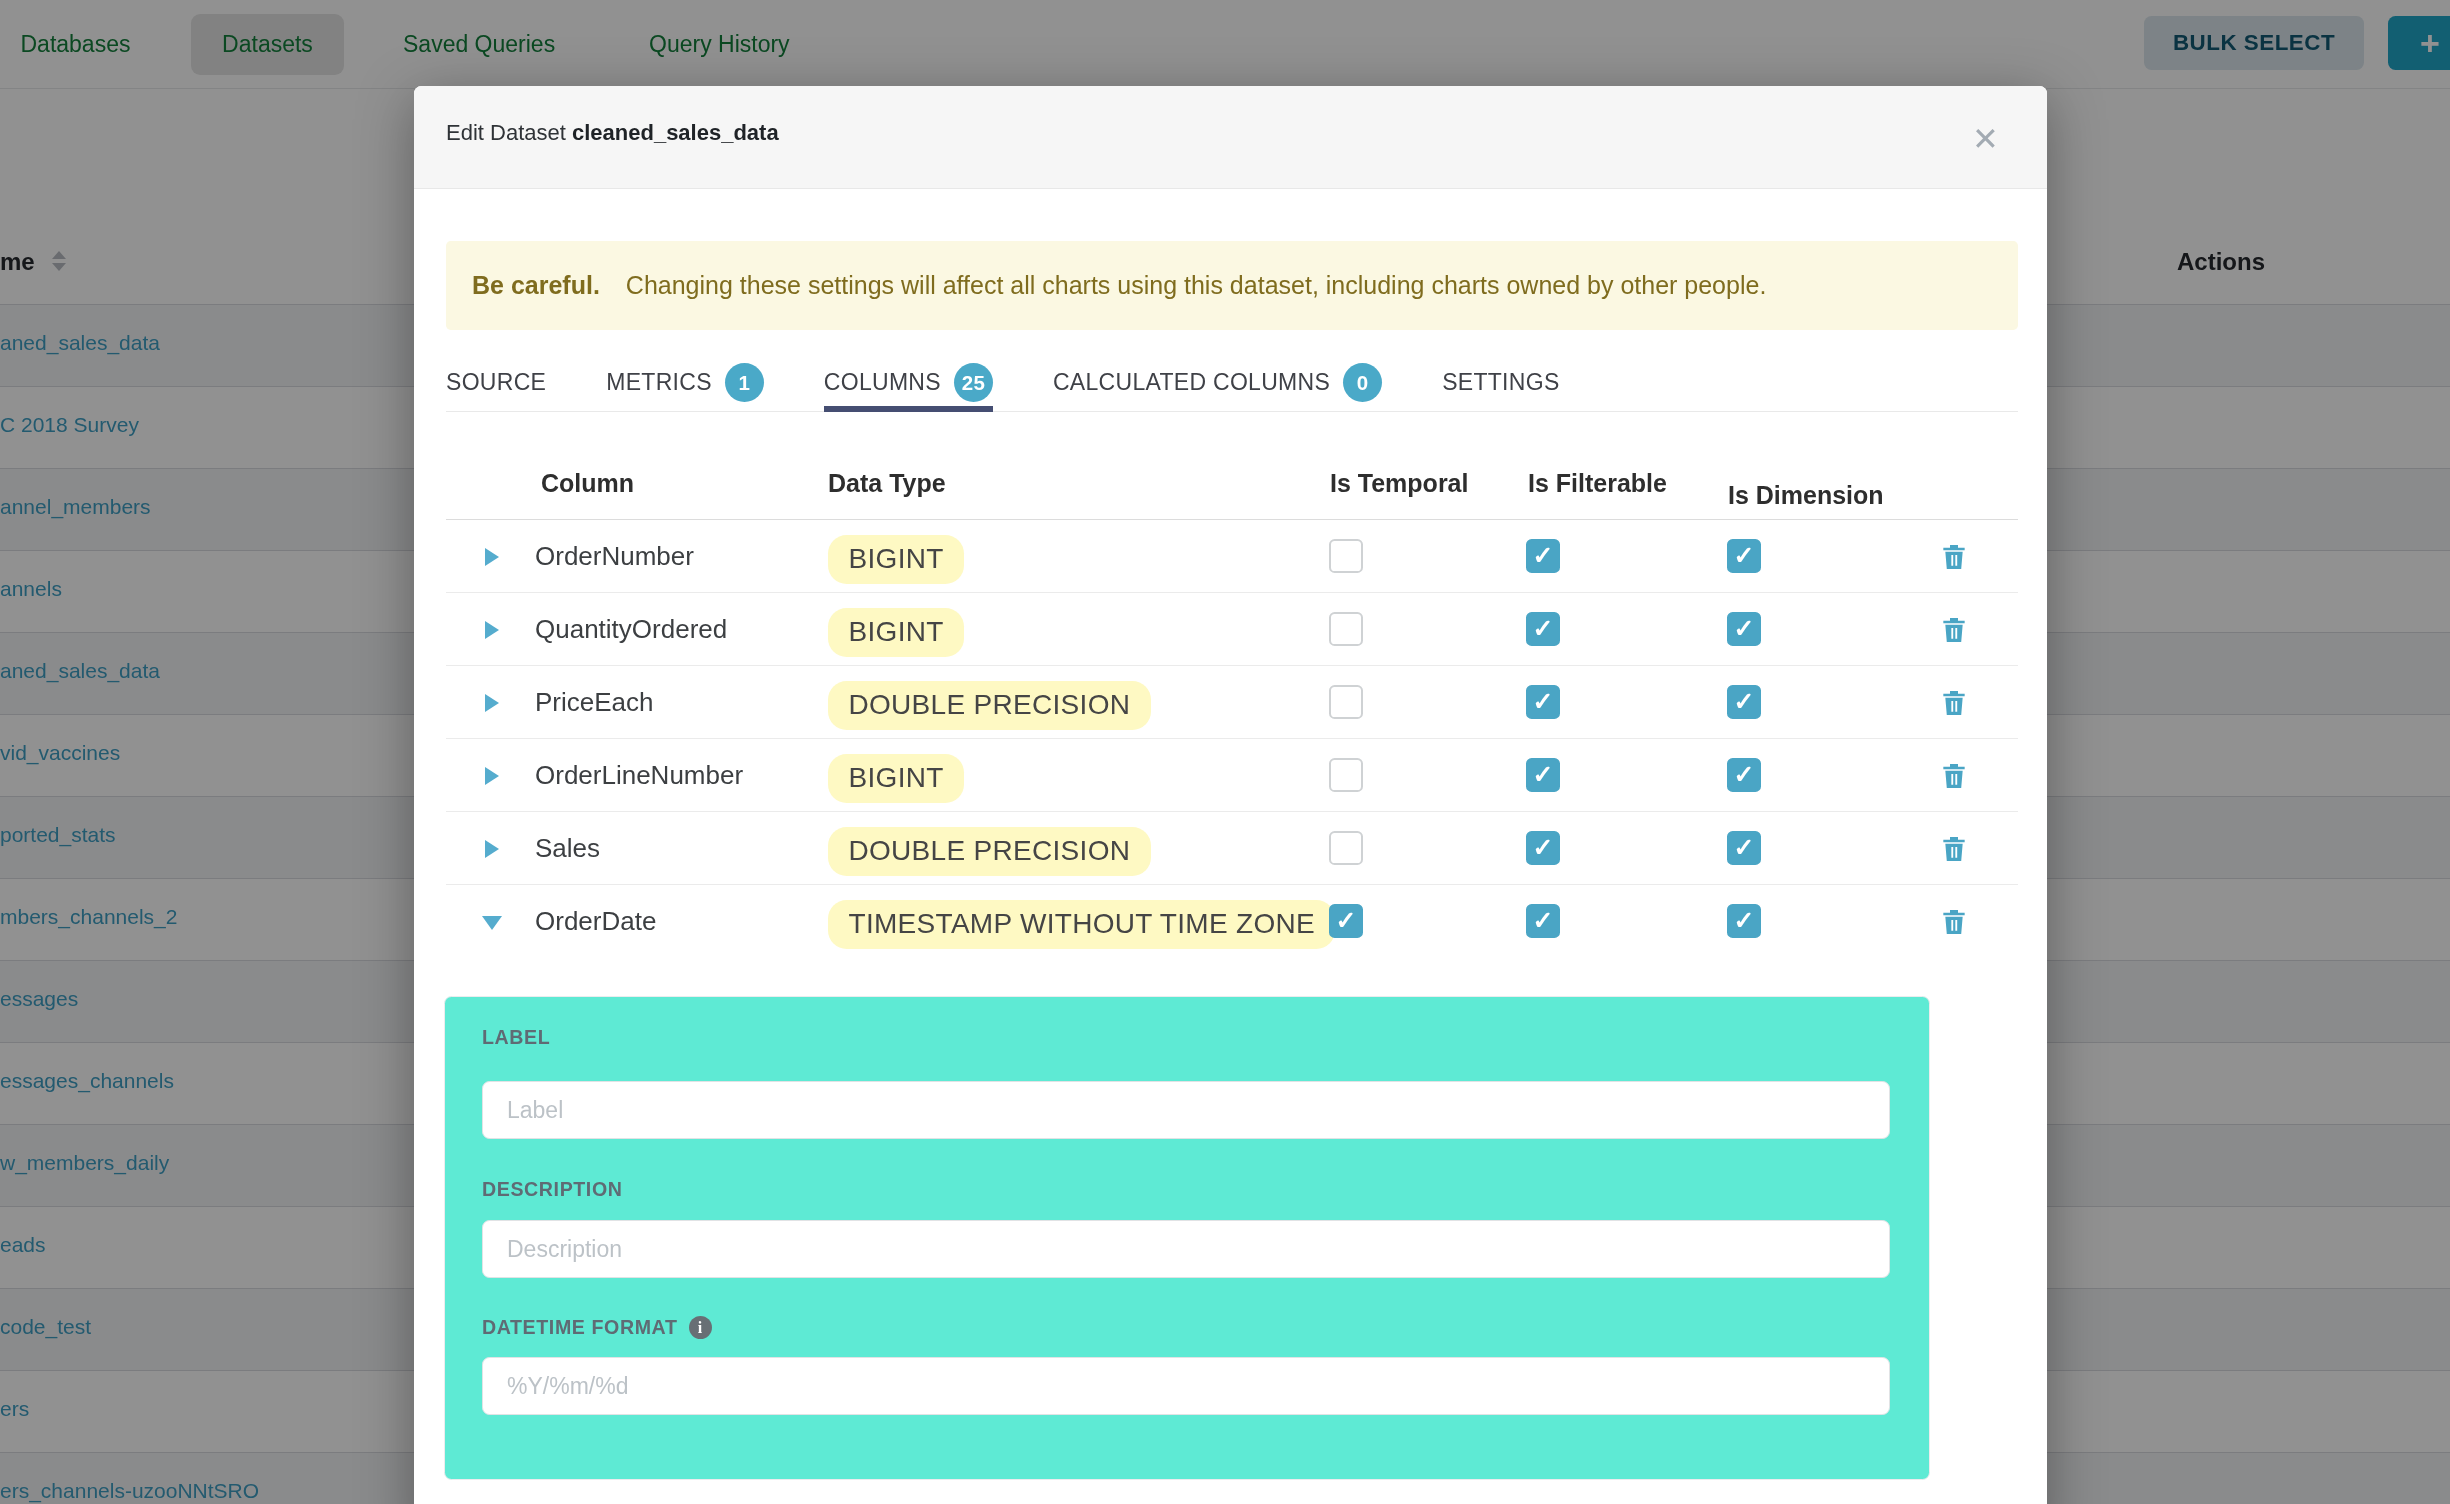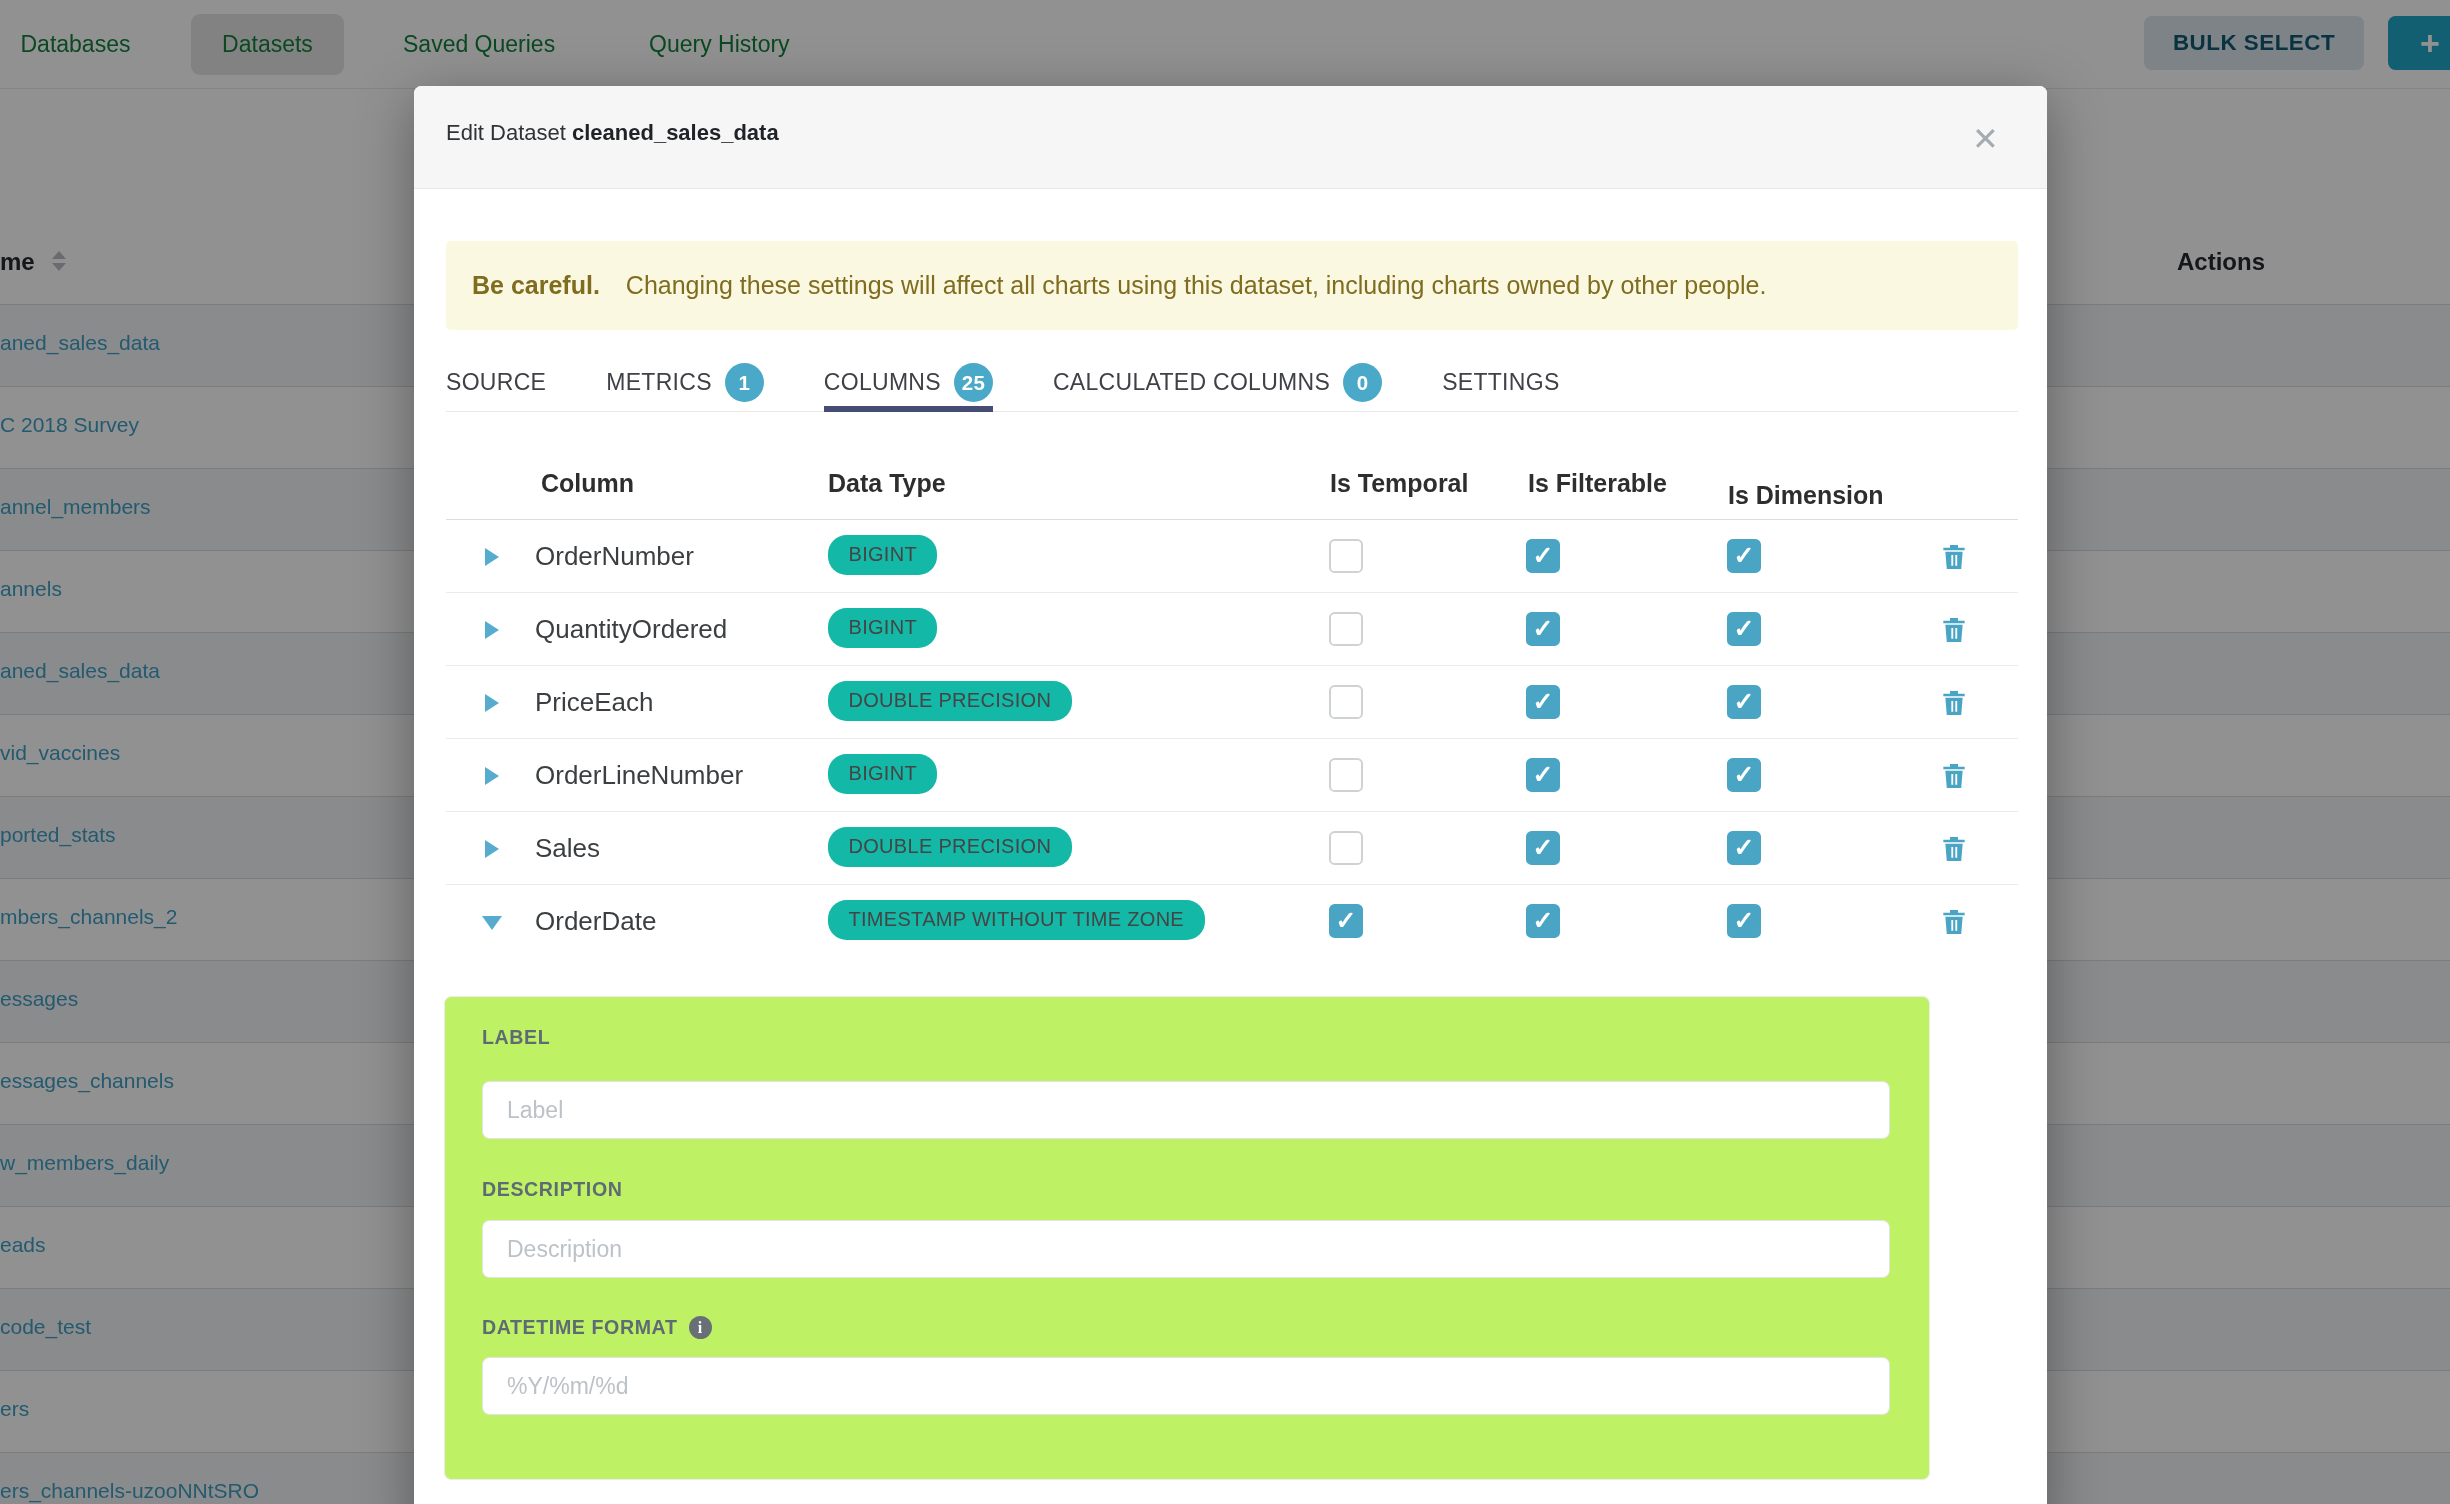--- a/index.html
+++ b/index.html
@@ -57,28 +57,28 @@
   .m-thead { position: absolute; left: 32px; top: 362px; width: 1572px; height: 72px; border-bottom: 1.9px solid #dcdcdc; font-size: 25px; font-weight: bold; color: #2e2e2e; }
   .m-thead span { position: absolute; top: 20.5px; }
   .th-column { left: 95px; } .th-type { left: 382px; } .th-temporal { left: 884px; } .th-filterable { left: 1082px; } .th-dimension { left: 1282px; margin-top: 12px; }
 
   .m-rows { position: absolute; left: 32px; top: 434px; width: 1572px; }
   .m-row { position: relative; height: 73px; border-bottom: 0.9px solid #ebebeb; }
   .m-row:last-child { border-bottom: none; }
   .caret { position: absolute; left: 39px; top: 28px; width: 0; height: 0; border-top: 9.3px solid transparent; border-bottom: 9.3px solid transparent; border-left: 14px solid #55acce; cursor: pointer; }
   .caret.down { border-left: 10.3px solid transparent; border-right: 10.3px solid transparent; border-top: 14px solid #55acce; border-bottom: none; top: 31px; left: 36px; }
   .col-name { position: absolute; left: 89px; top: 21.4px; font-size: 26px; color: #3c3f42; }
-  .type-pill { position: absolute; left: 382px; top: 15px; background: #14b8a6; border-radius: 18.6px; padding: 8.4px 20.5px; font-size: 20px; letter-spacing: 0.3px; color: #454545; white-space: nowrap; }
+  .type-pill { position: absolute; left: 382px; top: 15px; background: #fef9c3; border-radius: 18.6px; padding: 8.4px 20.5px; font-size: 28px; letter-spacing: 0.3px; color: #454545; white-space: nowrap; }
   .cb { position: absolute; top: 18.6px; width: 34px; height: 34px; border-radius: 5.6px; background: #ffffff; border: 2.8px solid #cfd2d4; cursor: pointer; }
   .cb.checked { background: #4aa5c5; border-color: #4aa5c5; }
   .cb.checked::after { content: "✓"; position: absolute; inset: 0; display: flex; align-items: center; justify-content: center; color: #ffffff; font-size: 25px; font-weight: bold; }
   .cb-temporal { left: 883px; } .cb-filterable { left: 1080px; } .cb-dimension { left: 1281px; }
   .trash { position: absolute; left: 1492px; top: 19.6px; width: 32px; height: 34px; cursor: pointer; }
 
-  .detail { position: absolute; left: 30px; top: 910px; width: 1486px; height: 484px; background: #bef264; border: 0.9px solid #ececee; border-radius: 7.5px; }
+  .detail { position: absolute; left: 30px; top: 910px; width: 1486px; height: 484px; background: #5eead4; border: 0.9px solid #ececee; border-radius: 7.5px; }
   .f-label { position: absolute; left: 37px; font-size: 19.6px; font-weight: bold; letter-spacing: 0.6px; color: #5f6b74; display: flex; align-items: center; }
   .f-label-1 { top: 29px; } .f-label-2 { top: 181px; } .f-label-3 { top: 319px; }
   .info-icon { display: inline-flex; align-items: center; justify-content: center; width: 23px; height: 23px; margin-left: 11.2px; border-radius: 50%; background: #686f75; color: #ffffff; font-size: 16px; font-weight: bold; font-family: "Liberation Serif", serif; }
   .info-icon::after { content: "i"; }
   .f-input { position: absolute; left: 37px; width: 1408px; height: 58px; background: #ffffff; border: 1.9px solid #e1e3e5; border-radius: 7.5px; padding: 0 24px; font-size: 23px; color: #3c3f42; font-family: "Liberation Sans", sans-serif; outline: none; }
   .f-input::placeholder { color: #bcc2c7; opacity: 1; }
   .f-input-1 { top: 84px; } .f-input-2 { top: 223px; } .f-input-3 { top: 360px; }
 </style>
 </head>
 <body>

